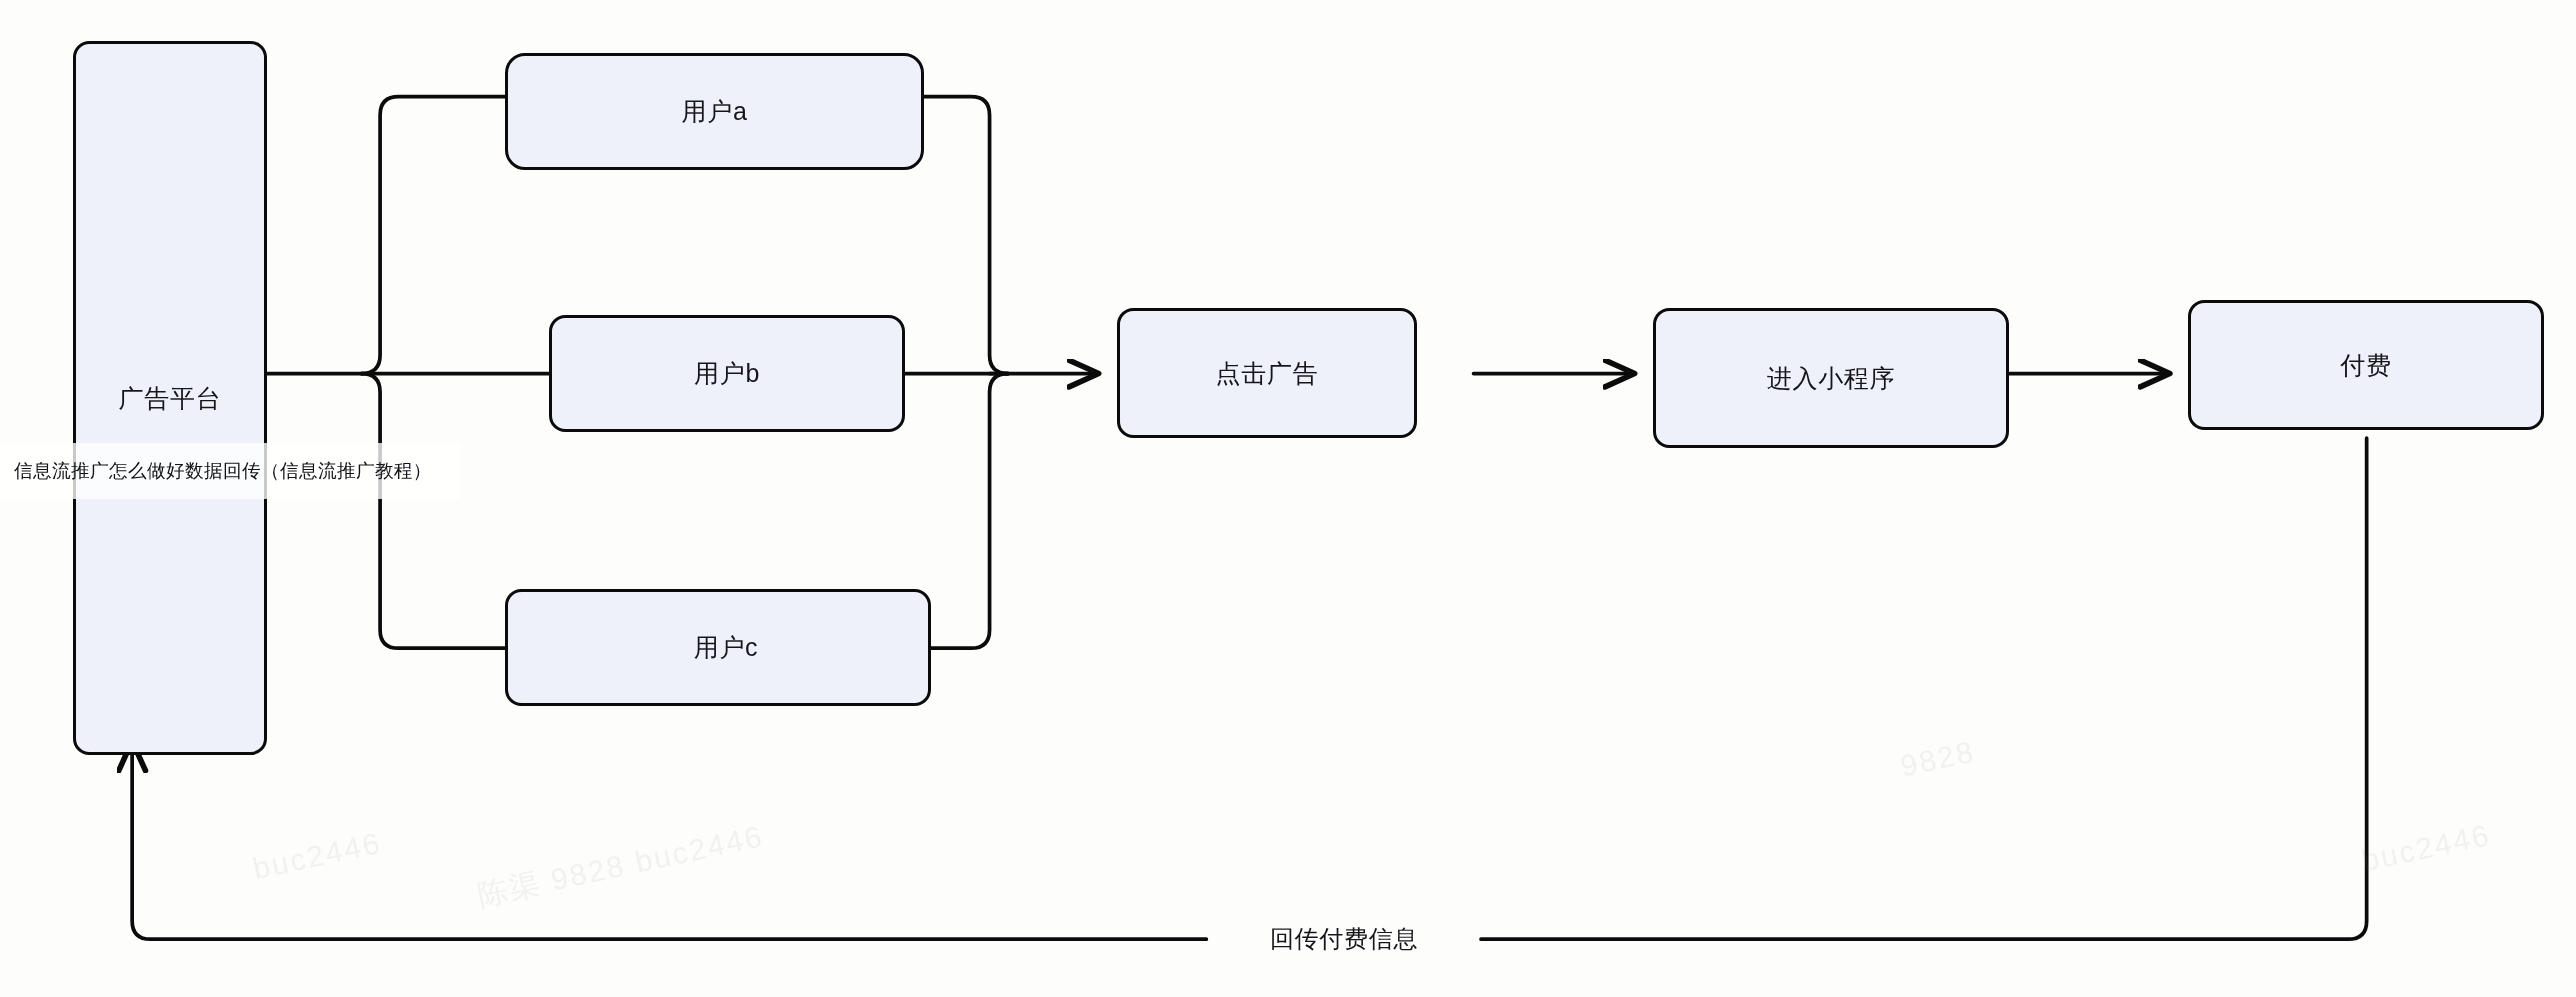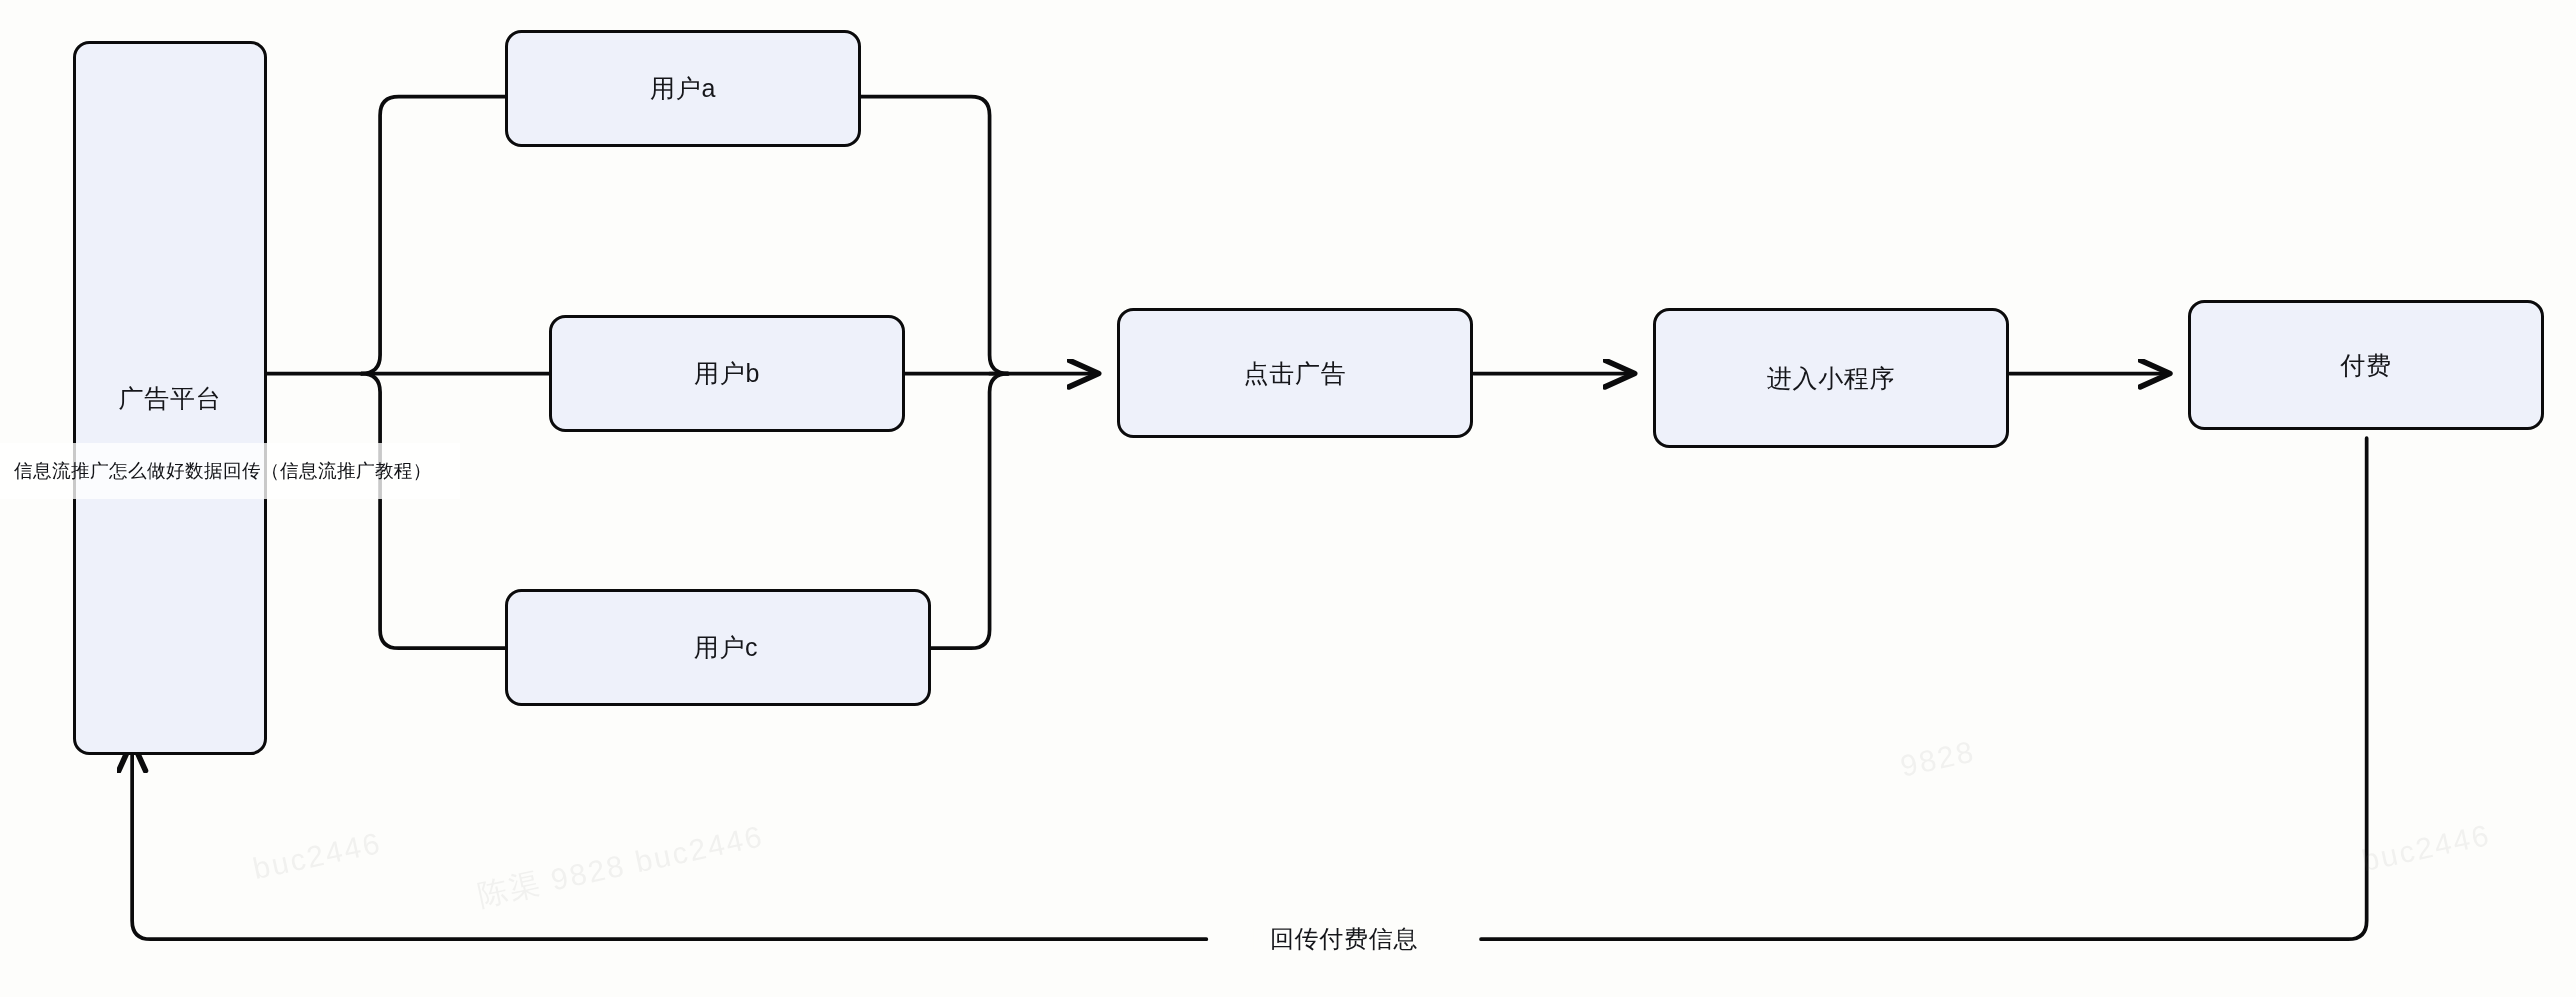--- a/index.html
+++ b/index.html
@@ -125,30 +125,30 @@
 
       <path d="M3188,590 V1240 Q3188,1265 3163,1265 H1995"></path>
       <path d="M1625,1265 H203 Q178,1265 178,1240 V1000" marker-end="url(#arrowhead)"></path>
     </g>
   </svg>
 
   <div id="nodes">
       <div class="node" style="left: 37px; top: 41px; width: 194px; height: 714px; margin-left: 36px;">
         <span class="node-label">广告平台</span>
       </div>
-      <div class="node" style="left: 505px; top: 30px; width: 356px; height: 117px;">
+      <div class="node" style="left: 505px; top: 53px; width: 419px; height: 117px; border-radius: 20px;">
         <span class="node-label">用户a</span>
       </div>
       <div class="node" style="left: 505px; top: 315px; width: 356px; height: 117px; margin-left: 44px;">
         <span class="node-label">用户b</span>
       </div>
       <div class="node" style="left: 505px; top: 589px; width: 426px; height: 117px; padding-left: 16px;">
         <span class="node-label">用户c</span>
       </div>
-      <div class="node" style="left: 1117px; top: 308px; width: 356px; height: 130px;">
+      <div class="node" style="left: 1117px; top: 308px; width: 300px; height: 130px;">
         <span class="node-label">点击广告</span>
       </div>
       <div class="node" style="left: 1653px; top: 308px; width: 356px; height: 140px;">
         <span class="node-label">进入小程序</span>
       </div>
       <div class="node" style="left: 2188px; top: 300px; width: 356px; height: 130px;">
         <span class="node-label">付费</span>
       </div>
     </div>
 

